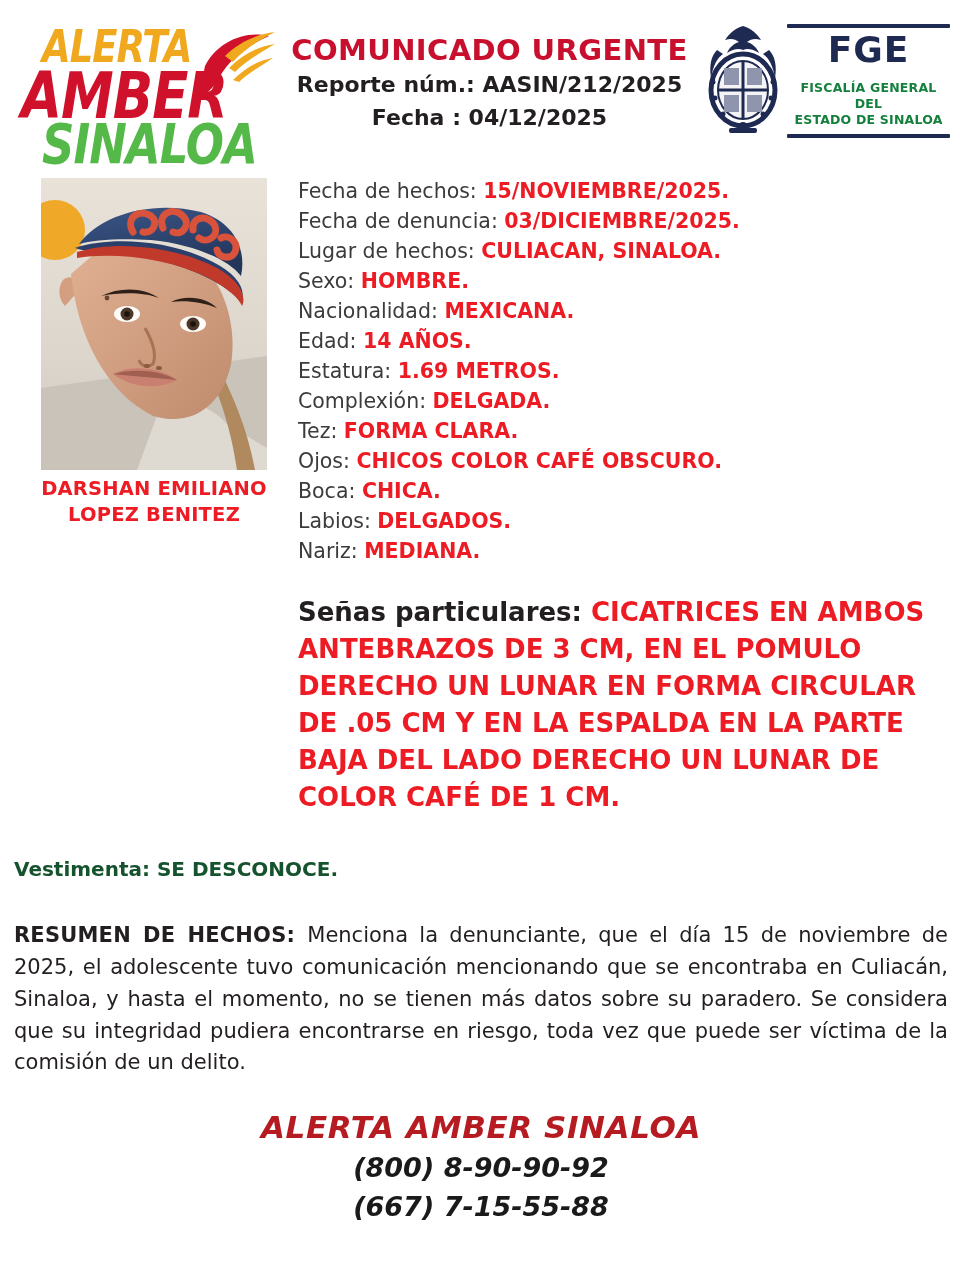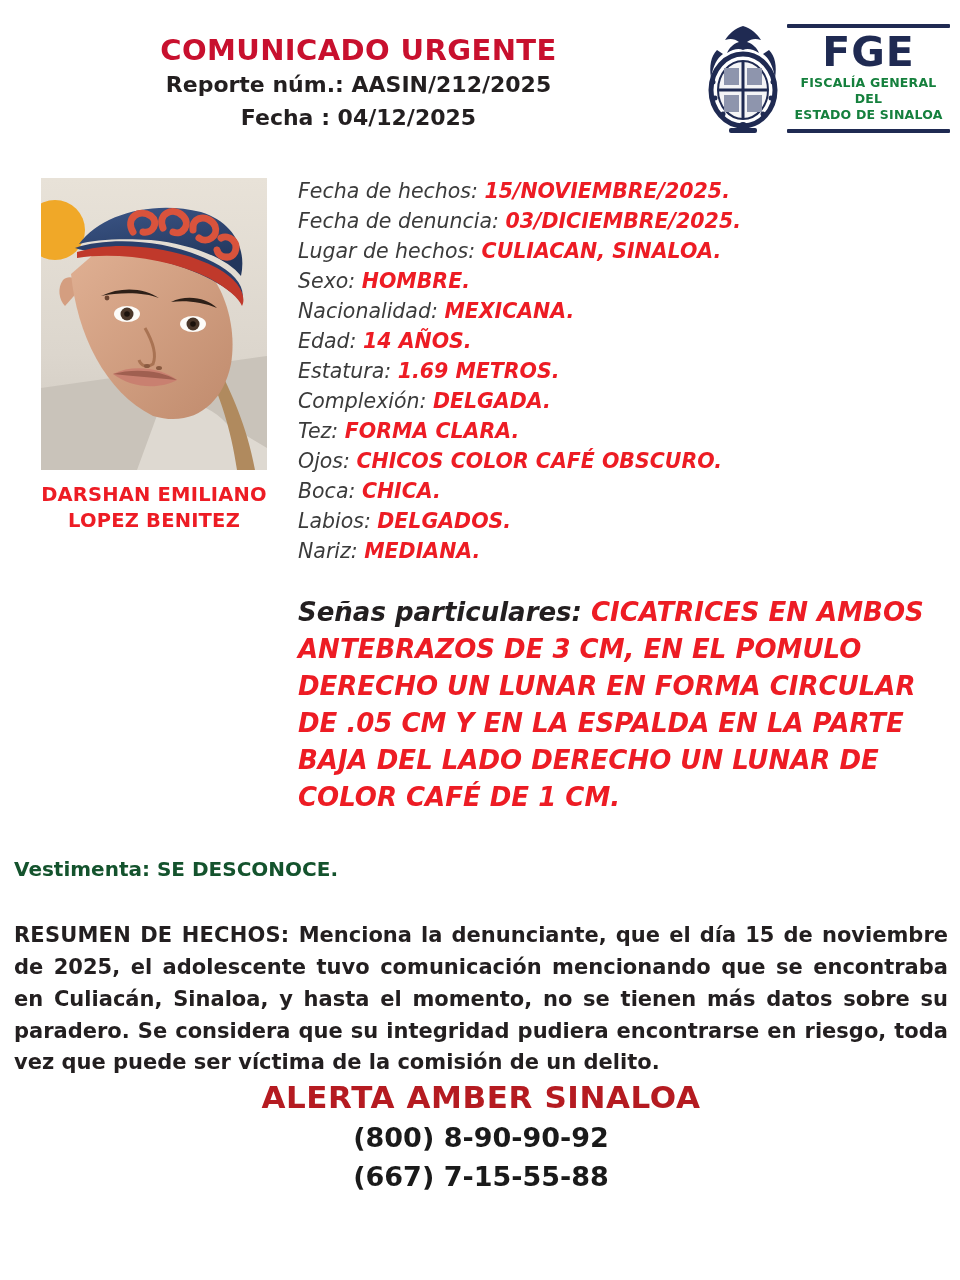--- a/index.html
+++ b/index.html
@@ -112,27 +112,27 @@
   .fge-text { flex: 1 1 auto; padding-top: 4px; }
   .fge-rule {
     height: 4px;
     background: #1f2a52;
     width: 100%;
     border-radius: 1px;
   }
   .fge-rule.bottom { margin-top: 6px; }
   .fge-fge {
     font-family: "DejaVu Sans", sans-serif;
-    font-size: 41px;
+    font-size: 36px;
     font-weight: 700;
     color: #1f2a52;
     letter-spacing: 1px;
     line-height: 1.02;
     text-align: center;
-    margin: 4px 0 1px;
+    margin: 4px 0 11px;
   }
   .fge-sub {
     font-family: "DejaVu Sans", sans-serif;
     font-size: 12.5px;
     font-weight: 700;
     color: #15803d;
     letter-spacing: 0.2px;
     line-height: 1.28;
     text-align: center;
   }
@@ -152,35 +152,34 @@
   .photo-frame {
     width: 226px;
     height: 292px;
     margin: 0 auto;
     overflow: hidden;
     position: relative;
     background: #d9d2c8;
   }
   .photo-frame svg { display: block; width: 100%; height: 100%; }
   .photo-name {
-    margin-top: 12px;
+    margin-top: 6px;
     text-align: center;
     font-family: "DejaVu Sans", sans-serif;
     font-size: 19.5px;
     font-weight: 700;
     color: #ed1c24;
     line-height: 1.32;
     letter-spacing: 0.2px;
   }
 
   .detail-col {
     flex: 1 1 auto;
     padding-top: 6px;
     padding-right: 4px;
-    font-style: italic;
   }
   .d-row {
     font-family: "DejaVu Sans", sans-serif;
     font-size: 20.5px;
     line-height: 1.465;
     color: #3b3b3b;
     white-space: nowrap;
   }
   .d-label { font-weight: 400; }
   .d-value { font-weight: 700; color: #ed1c24; }
@@ -211,25 +210,27 @@
   .resumen {
     margin-top: 38px;
     font-family: "DejaVu Sans", sans-serif;
     font-size: 21px;
     line-height: 1.52;
     color: #231f20;
     text-align: justify;
     text-justify: inter-word;
   }
   .resumen .r-label { font-weight: 700; letter-spacing: 0.2px; }
-  .resumen .r-body { font-weight: 700; margin-top: 32px; }
+  .resumen .r-body { font-weight: 400; margin-top: 32px; }
 
   
   .footer {
+    margin-top: 30px;
     text-align: center;
+    font-style: italic;
   }
   .foot-title {
     font-family: "DejaVu Sans", sans-serif;
     font-size: 31px;
     font-weight: 700;
     color: #b51b21;
     letter-spacing: 0.6px;
     line-height: 1.2;
   }
   .foot-phone {
@@ -241,20 +242,31 @@
     margin-top: 2px;
   }
 </style>
 </head>
 <body>
 
 <div class="page">
 
   <div class="header">
 
+    <div class="amber-logo">
+      <div class="lg-line l-alerta">ALERTA</div>
+      <div class="lg-line l-amber">AMBER</div>
+      <div class="lg-line l-sinaloa">SINALOA</div>
+      <svg class="swoosh" viewBox="0 0 82 84">
+        <path d="M10 46 C 22 22, 50 10, 74 16 C 56 24, 36 36, 24 58 C 18 68, 12 74, 4 78 C 8 66, 8 54, 10 46 Z" fill="#d0112b"></path>
+        <path d="M30 36 C 44 22, 62 14, 80 12 C 64 20, 48 30, 38 42 Z" fill="#f0a81f"></path>
+        <path d="M34 48 C 48 34, 64 26, 80 24 C 66 32, 50 42, 40 52 Z" fill="#f0a81f"></path>
+        <path d="M38 60 C 50 48, 64 40, 78 38 C 66 46, 52 54, 44 62 Z" fill="#f0a81f"></path>
+      </svg>
+    </div>
 
     <div class="header-center">
       <div class="hc-title">COMUNICADO URGENTE</div>
       <div class="hc-sub">Reporte núm.: AASIN/212/2025</div>
       <div class="hc-sub">Fecha : 04/12/2025</div>
     </div>
 
     <div class="fge">
       <svg class="fge-crest" viewBox="0 0 76 118">
         <g fill="#1f2a52">

